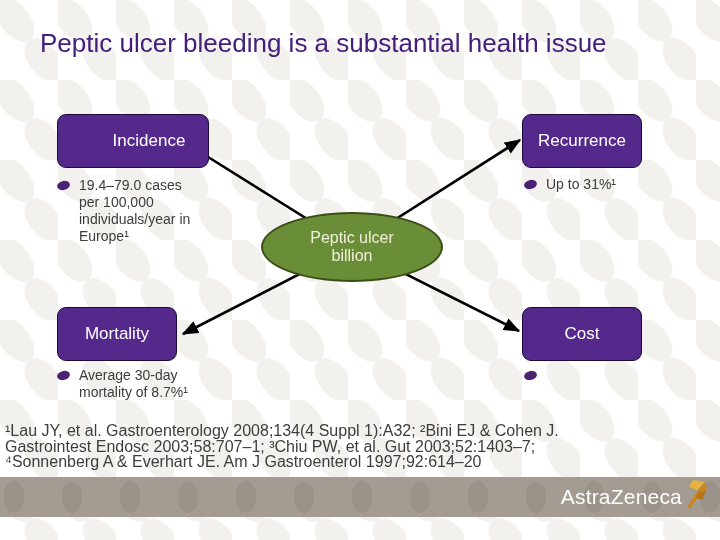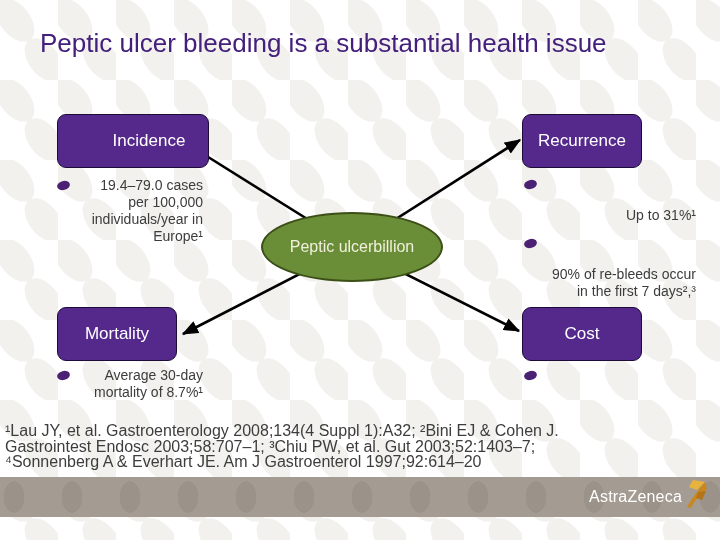--- a/index.html
+++ b/index.html
@@ -8,44 +8,44 @@
   .title{position:absolute;left:40px;top:27px;width:620px;font-size:26px;line-height:33px;
          color:#44207c;z-index:2;}
   .arrows{position:absolute;left:0;top:0;z-index:1;pointer-events:none;}
   .node-box{position:absolute;width:118px;height:52px;background:#55298c;border:1px solid #1c0b38;
             border-radius:9px;display:flex;align-items:center;justify-content:center;z-index:2;}
   .node-box .lbl{color:#ffffff;font-size:17px;}
   .box-incidence{left:57px;top:114px;padding-left:32px;}
   .box-recurrence{left:522px;top:114px;}
   .box-mortality{left:57px;top:307px;}
   .box-cost{left:522px;top:307px;}
-  .bullets{position:absolute;z-index:2;display:flex;flex-direction:column;gap:11px;text-align:right;}
+  .bullets{position:absolute;z-index:2;display:flex;flex-direction:column;gap:11px;}
   .bul-incidence{left:57px;top:177px;}
   .bul-recurrence{left:524px;top:176px;}
   .bul-mortality{left:57px;top:367px;}
   .bul-cost{left:524px;top:367px;}
   .bullet{display:flex;gap:9px;}
   .dot{flex:none;width:13px;height:9px;border-radius:50%;background:#4a2173;
        transform:rotate(-14deg);margin-top:4px;}
   .btxt{font-size:14px;line-height:17px;color:#3c3c3c;}
   .left-col .btxt{width:124px;}
-  .right-col .btxt{width:150px;margin-top:31px;}
+  .right-col .btxt{width:150px;}
   .center-ellipse{position:absolute;left:261px;top:212px;width:182px;height:70px;
                   background:#6a8e37;border:2px solid #3c4f17;border-radius:50%;
-                  display:flex;flex-direction:row;align-items:center;justify-content:center;
+                  display:flex;flex-direction:column;align-items:center;justify-content:center;
                   z-index:2;box-sizing:border-box;}
   .center-ellipse .cl{color:#f2efdc;font-size:16px;line-height:18px;}
   .refs{position:absolute;left:5px;top:423px;z-index:2;}
   .ref-line{font-size:16px;line-height:15.6px;color:#3d3d3d;white-space:nowrap;}
   .band{position:absolute;left:0;top:477px;width:720px;height:40px;background:#a49c93;z-index:2;
         background-image:radial-gradient(ellipse 17px 26px at 14px 20px,#9b938a 60%,rgba(0,0,0,0) 61%),
                          radial-gradient(ellipse 17px 26px at 43px 60px,#9b938a 60%,rgba(0,0,0,0) 61%);
         background-size:58px 80px;}
   .logo{position:absolute;right:12px;top:0;height:40px;display:flex;align-items:center;gap:2px;}
-  .logo-text{color:#ffffff;font-size:16px;letter-spacing:.2px;}
+  .logo-text{color:#ffffff;font-size:21px;letter-spacing:.2px;}
   .logo-icon{margin-top:-6px;}
 </style>
 </head>
 <body>
 
 <div class="slide">
 
   <svg class="bg" width="720" height="540">
     <defs>
       <pattern id="petals" width="58" height="80" patternUnits="userSpaceOnUse">
@@ -89,24 +89,20 @@
       <span class="dot"></span>
       <span class="btxt">19.4–79.0 cases per 100,000 individuals/year in Europe¹</span>
     </div>
   </div>
 
   <div class="bullets bul-recurrence right-col">
     <div class="bullet">
       <span class="dot"></span>
       <span class="btxt">Up to 31%¹</span>
     </div>
-    <div class="bullet">
-      <span class="dot"></span>
-      <span class="btxt">90% of re-bleeds occur in the first 7 days²,³</span>
-    </div>
   </div>
 
   <div class="bullets bul-mortality left-col">
     <div class="bullet">
       <span class="dot"></span>
       <span class="btxt">Average 30-day mortality of 8.7%¹</span>
     </div>
   </div>
 
   <div class="bullets bul-cost right-col">

